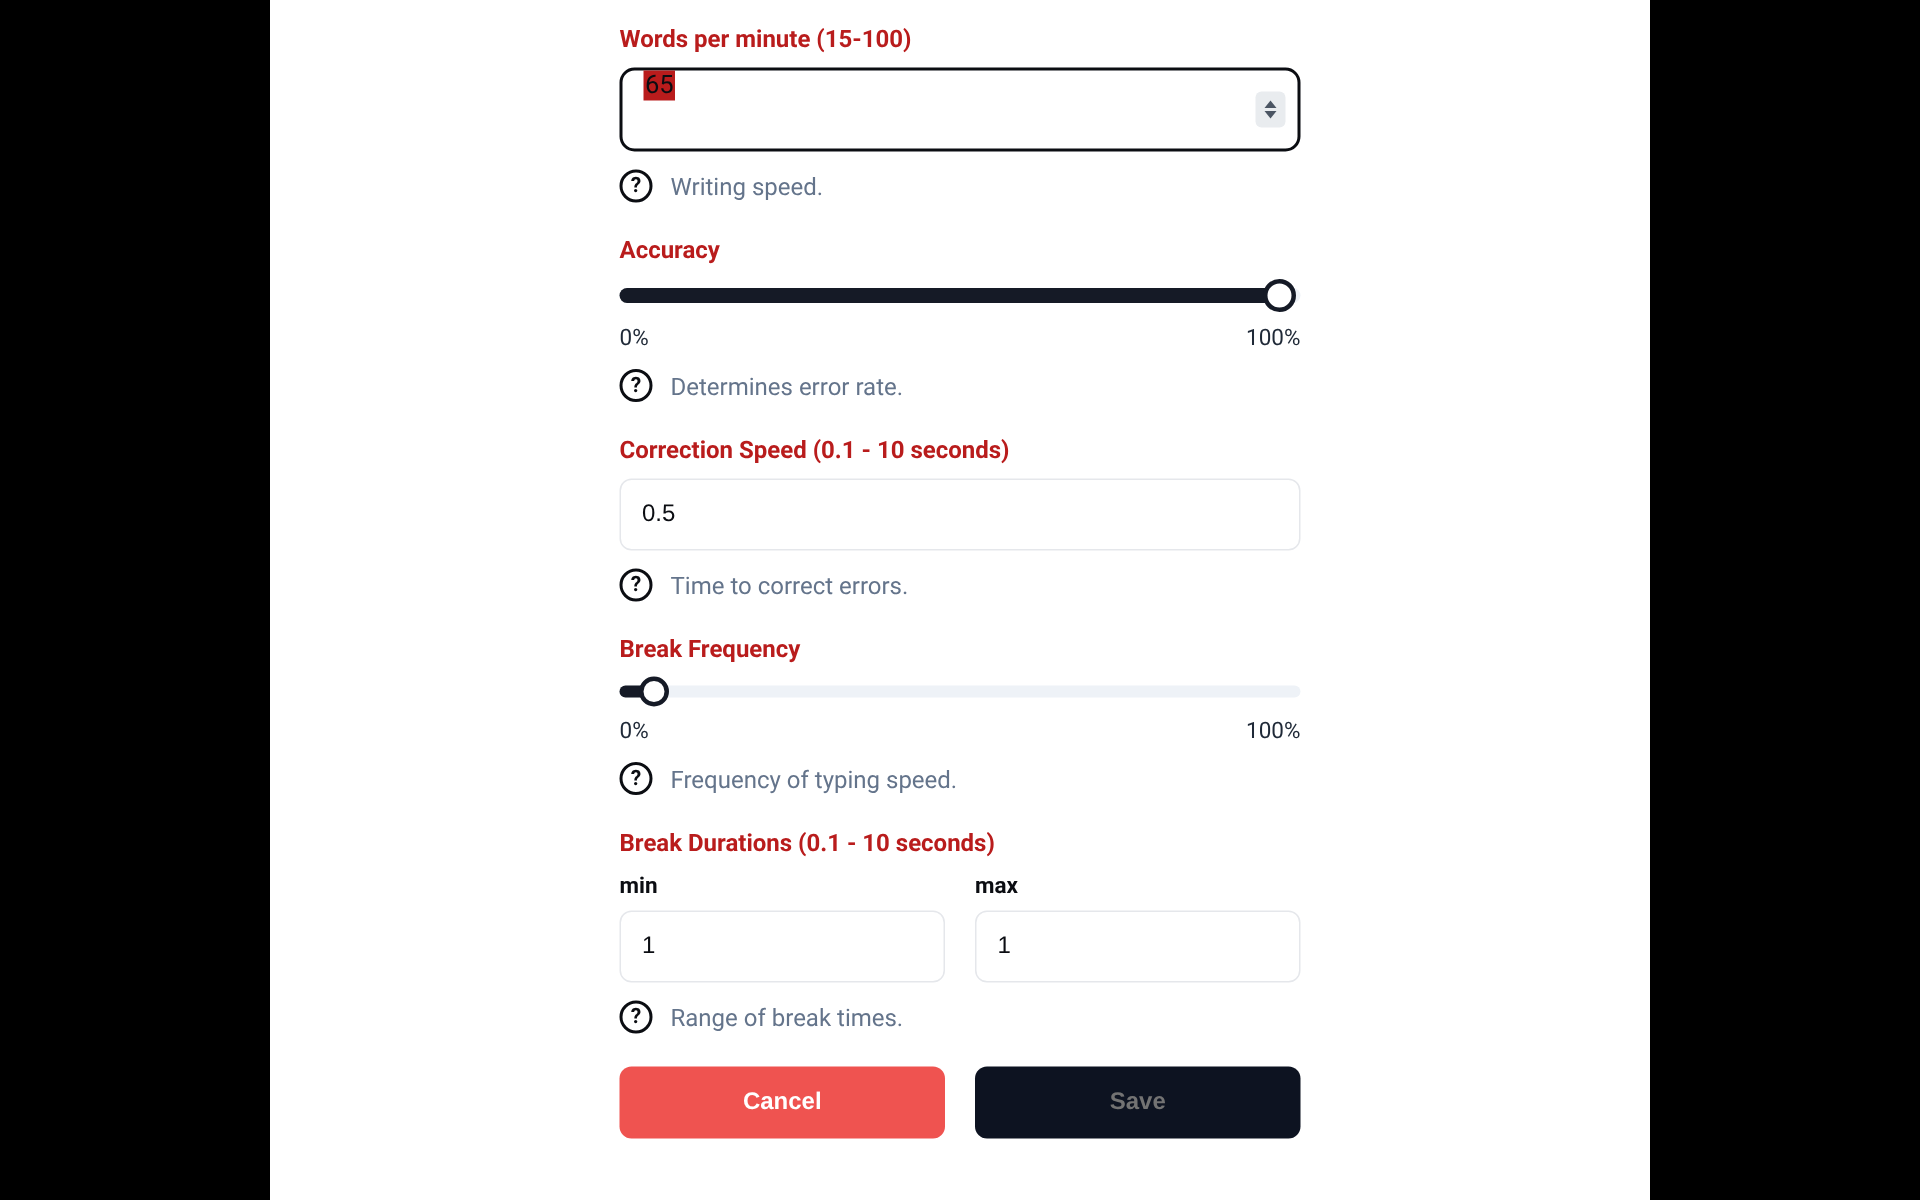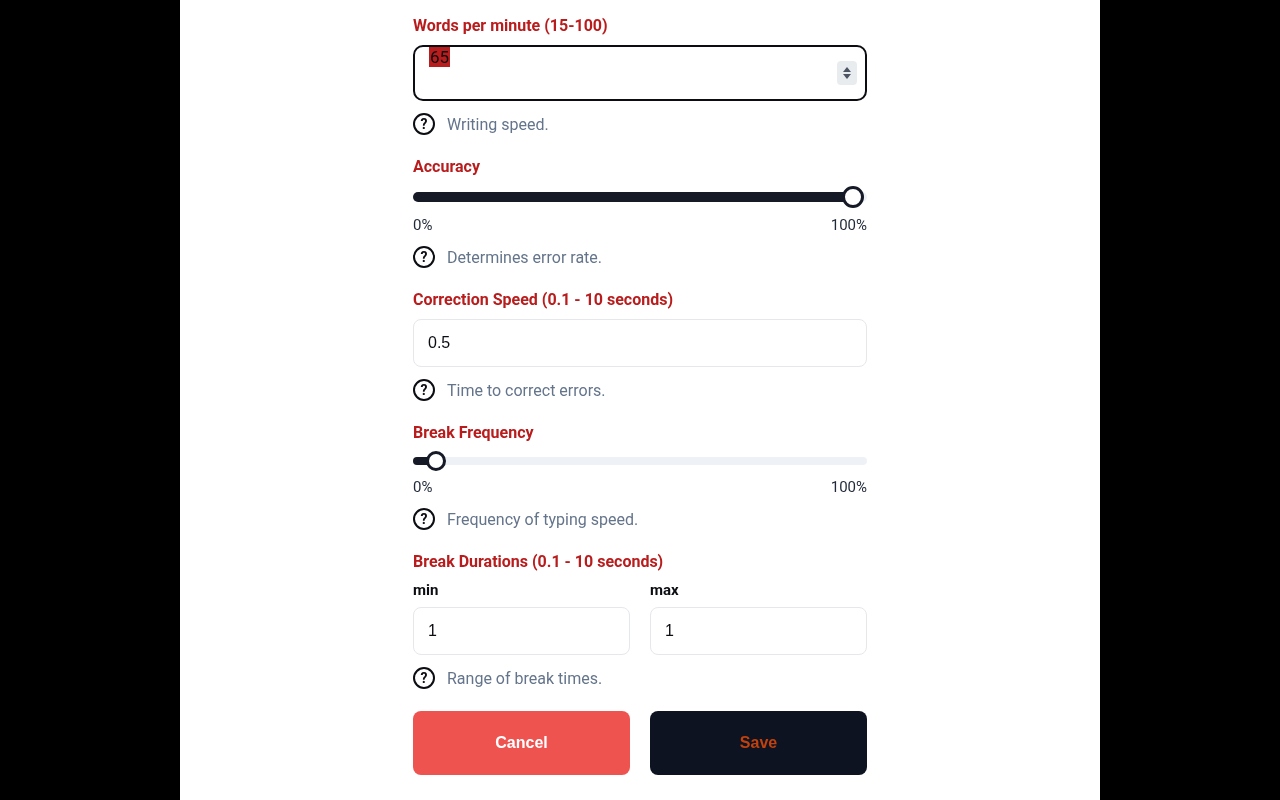--- a/index.html
+++ b/index.html
@@ -25,23 +25,23 @@
   .slider-row { position: relative; height: 22px; display: flex; align-items: center; }
   .track { position: absolute; left: 0; right: 0; height: 10px; border-radius: 6px; background: #eef2f7; }
   .fill { position: absolute; left: 0; height: 10px; border-radius: 6px; background: #151a26; }
   .thumb { position: absolute; width: 22px; height: 22px; border-radius: 50%; background: #fff; border: 3px solid #151a26; transform: translateX(-50%); top: 0; }
   .slider-ticks { display: flex; justify-content: space-between; font-size: 15px; color: #1f2937; margin-top: 8px; }
   
   .dual { display: flex; gap: 20px; }
   .dual .col { flex: 1 1 0; }
   
   .btn-row { display: flex; gap: 20px; margin-top: 2px; }
-  .btn { flex: 1 1 0; height: 64px; border: none; border-radius: 8px; font-size: 16px; font-weight: 600; cursor: pointer; }
+  .btn { flex: 1 1 0; height: 48px; border: none; border-radius: 8px; font-size: 16px; font-weight: 600; cursor: pointer; }
   .btn-cancel { background: #ef5350; color: #fff; }
-  .btn-save { background: #0d1321; color: #c2410c; }
+  .btn-save { background: #0d1321; color: #737373; }
 </style>
 </head>
 <body>
 
 <div class="stage">
   <div class="form">
 
     <div class="group">
       <span class="label">Words per minute (15-100)</span>
       <div class="stepper-wrap">

